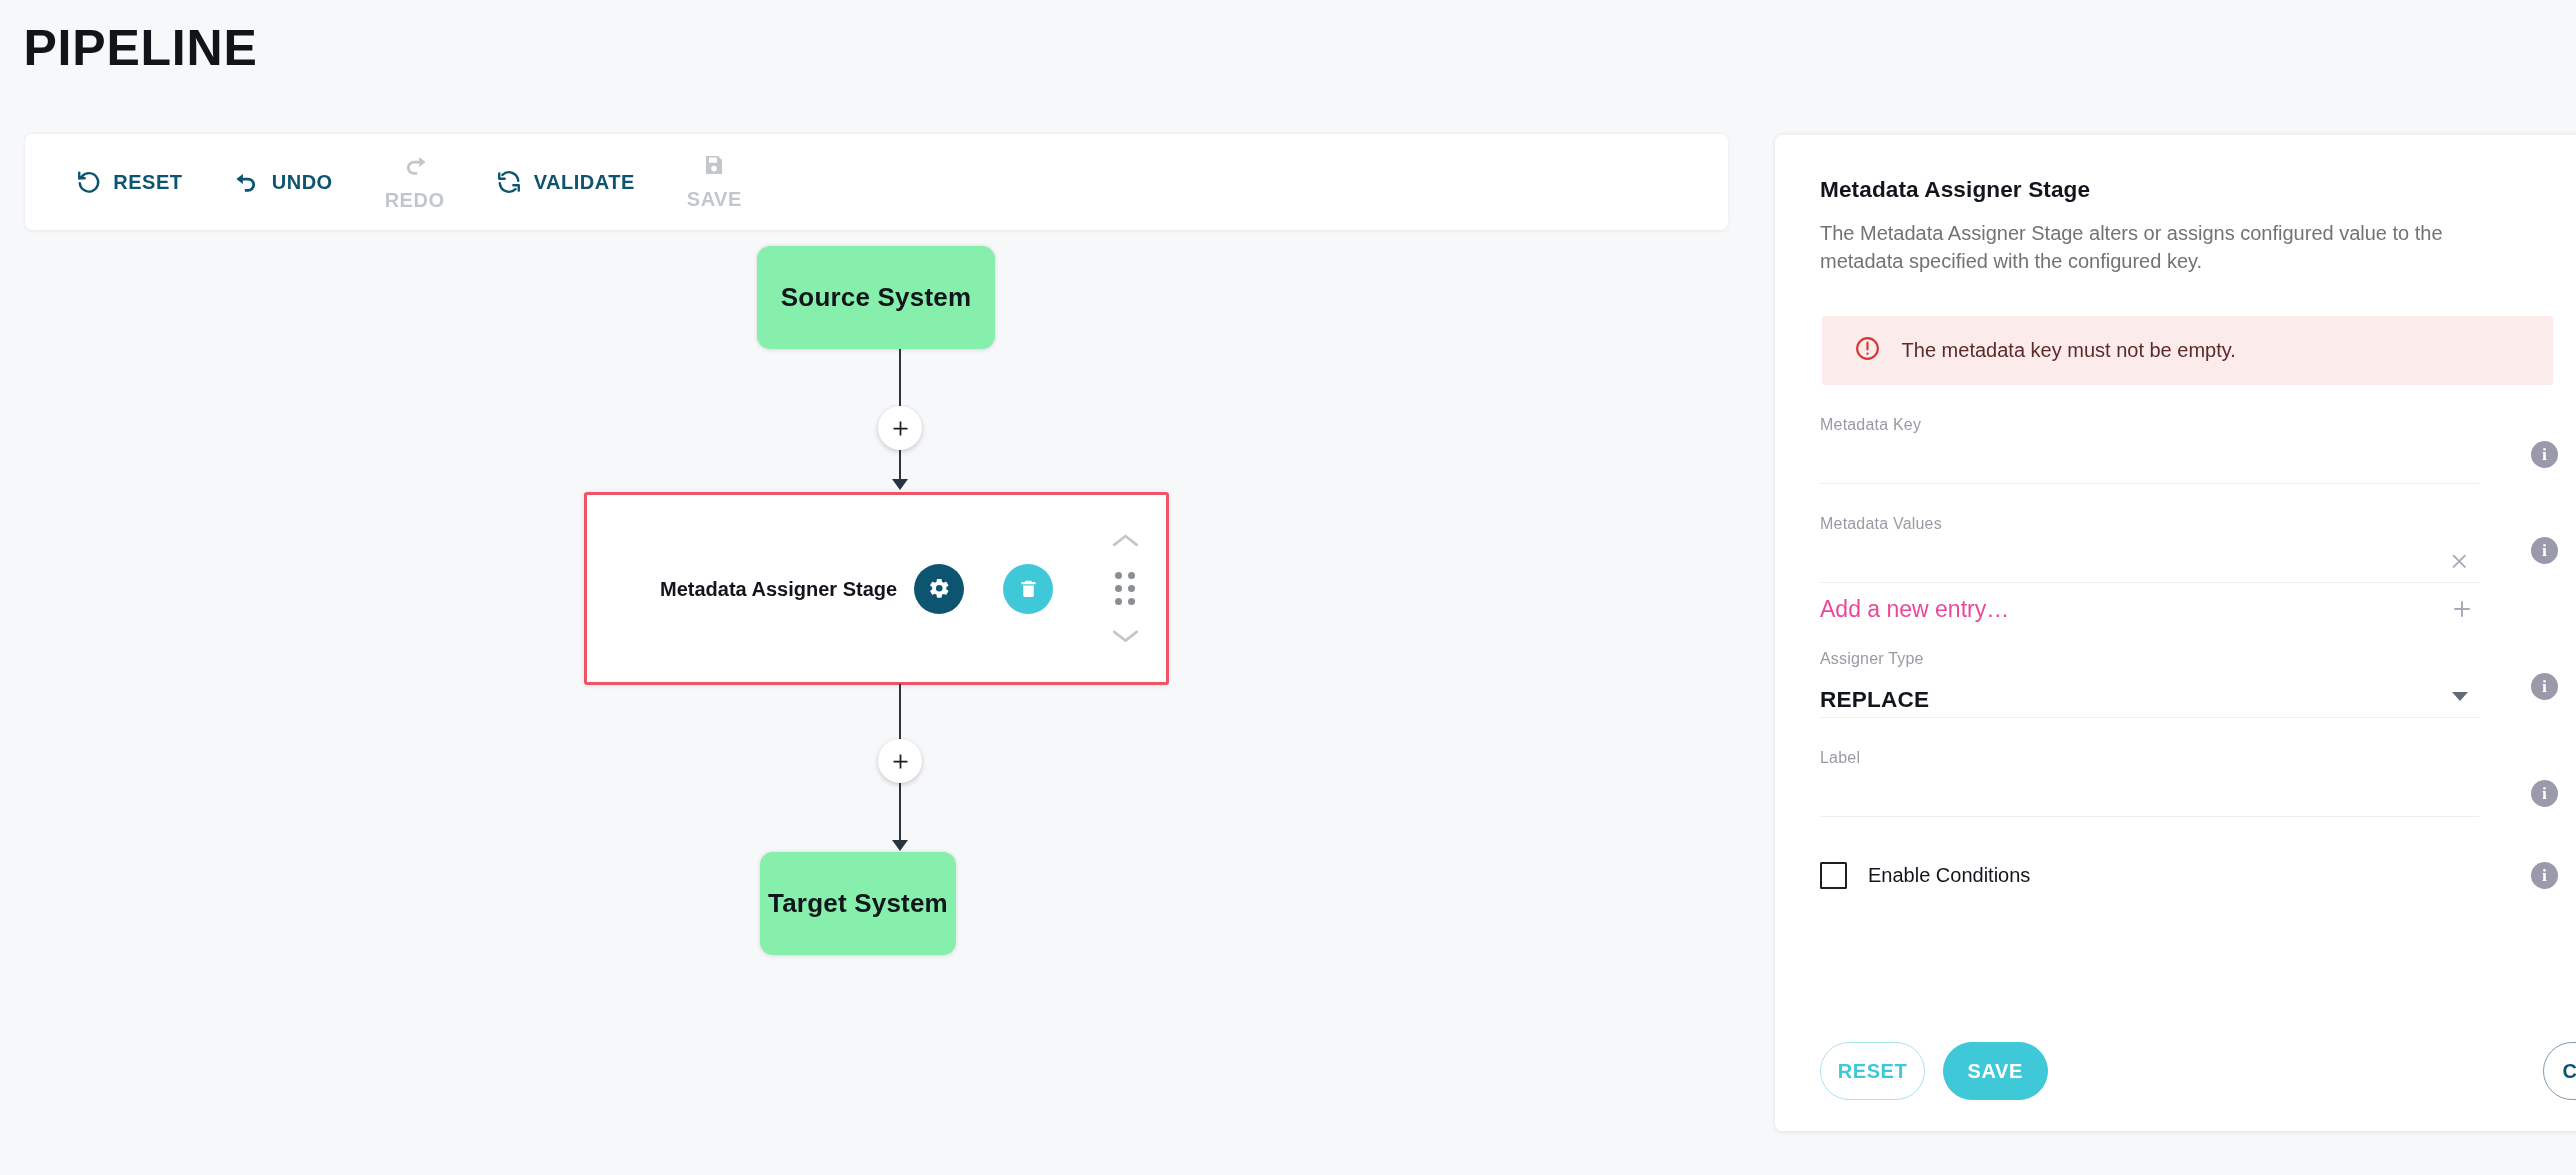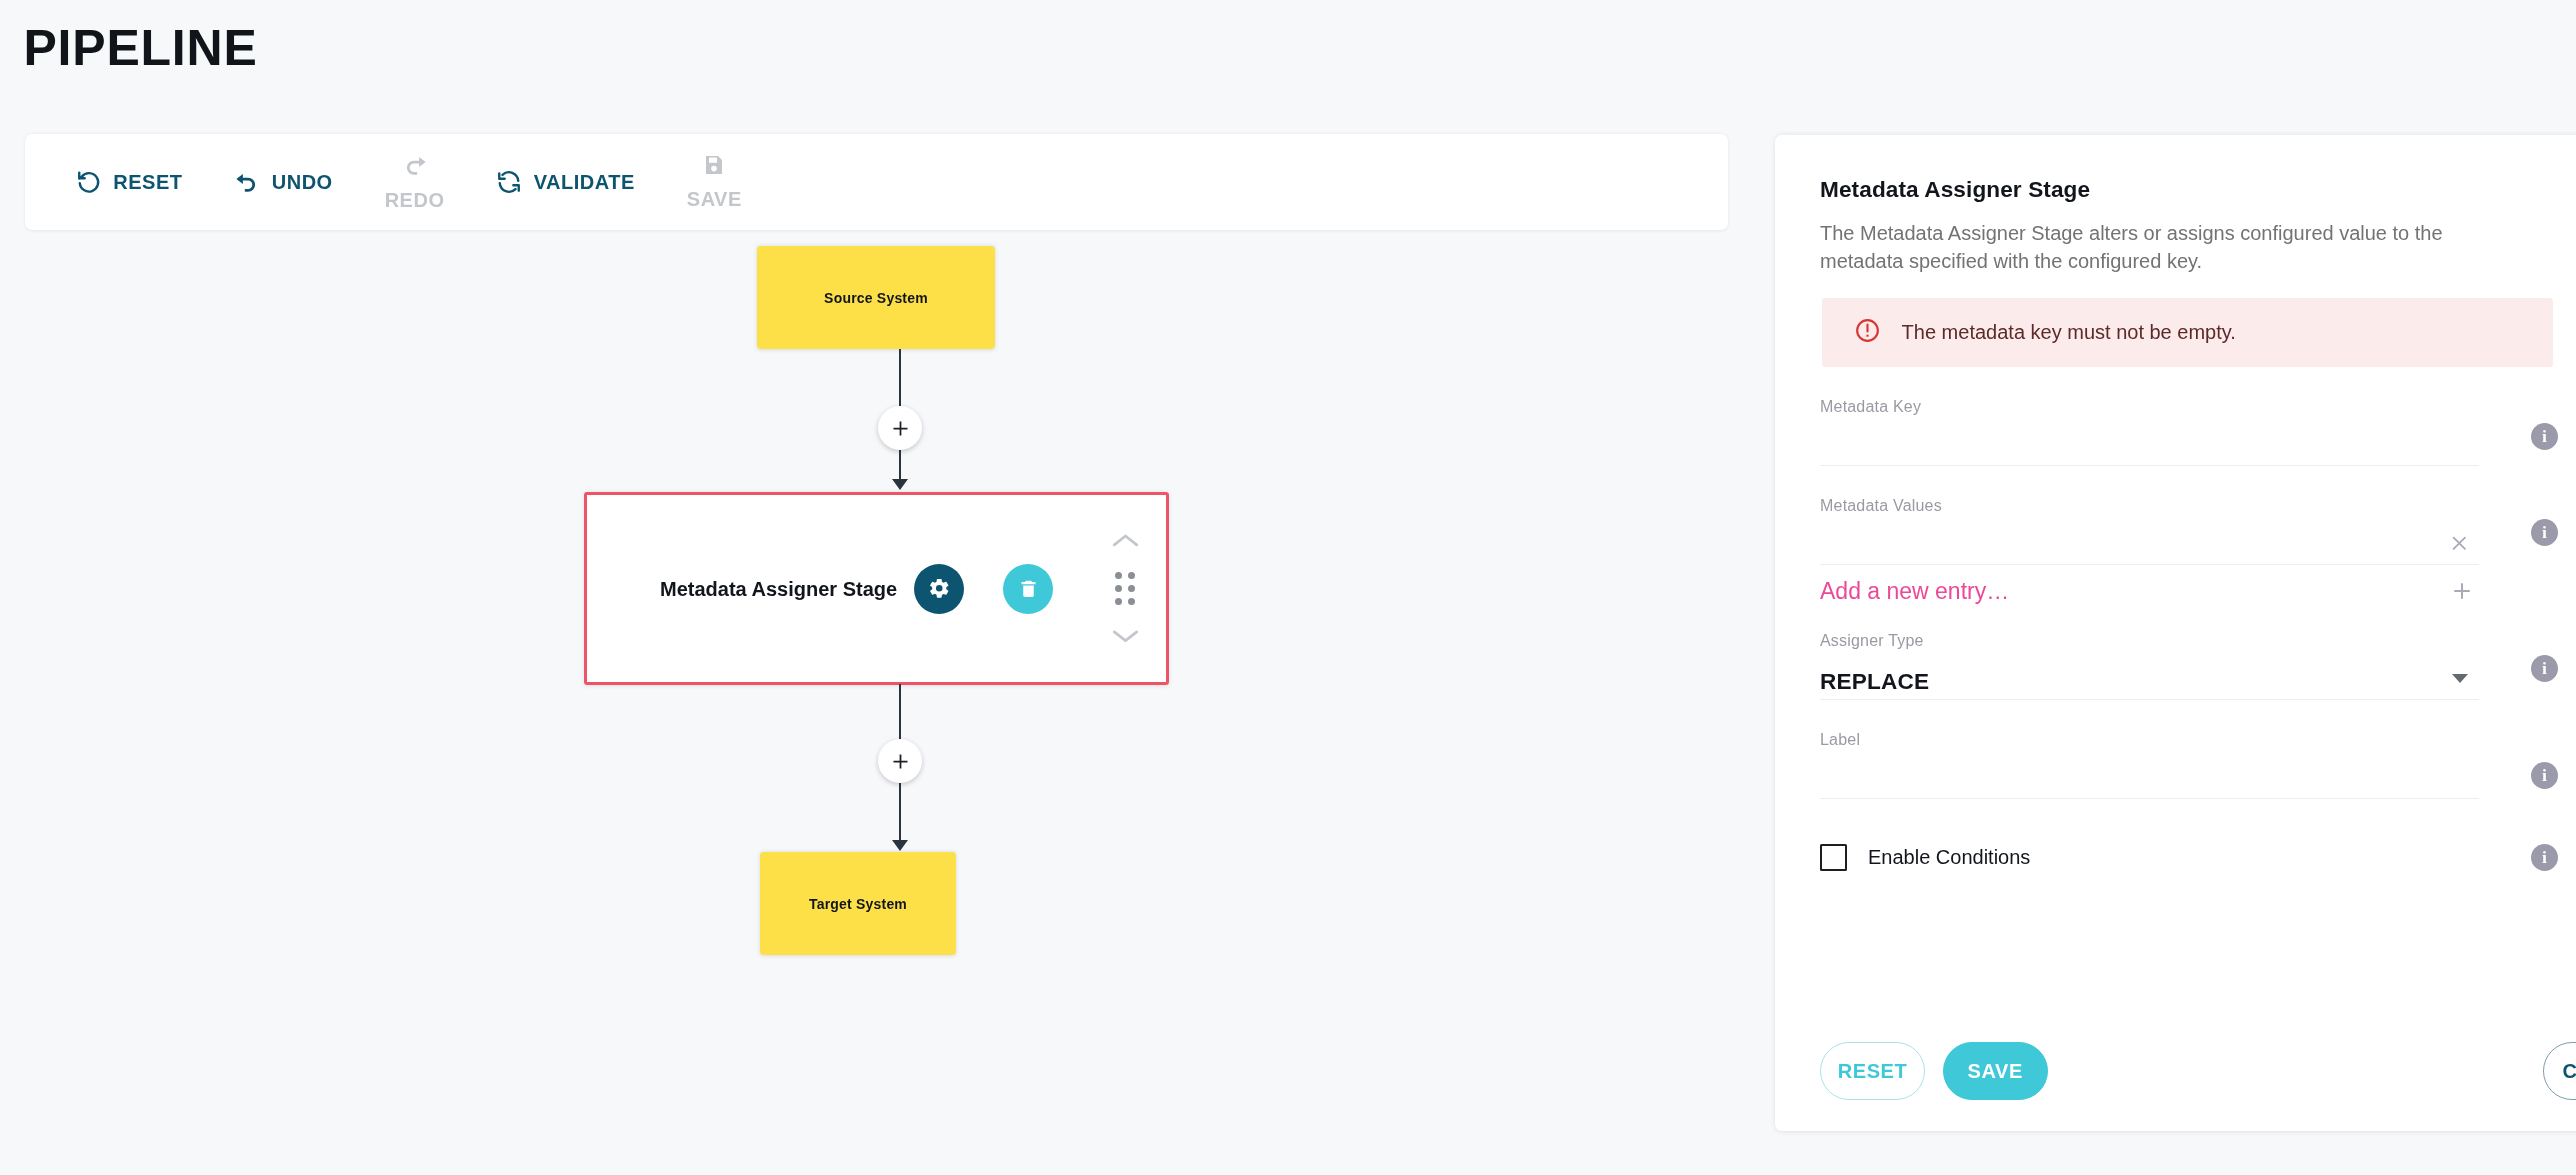--- a/index.html
+++ b/index.html
@@ -65,27 +65,27 @@
   .canvas {
     position: absolute;
     left: 25px;
     top: 230px;
     width: 1703px;
     height: 946px;
   }
 
   .node {
     position: absolute;
-    background: #fde047;
-    border-radius: 4px;
+    background: #86efac;
+    border-radius: 13px;
     box-shadow: 0 0.8px 4px rgba(15,25,40,.14);
     display: flex;
     align-items: center;
     justify-content: center;
-    font-size: 14px;
+    font-size: 26px;
     font-weight: 700;
     color: #12161c;
     letter-spacing: 0.2px;
   }
   .node-source {
     left: 732px; top: 16px;
     width: 238px; height: 103px;
   }
   .node-target {
     left: 735px; top: 622px;
@@ -206,21 +206,21 @@
   .panel-desc {
     margin-top: 16px;
     font-size: 20px;
     line-height: 1.42;
     color: #737373;
     max-width: 689px;
     font-weight: 400;
   }
 
   .alert {
-    margin-top: 22px;
+    margin-top: 40px;
     margin-left: 1.6px;
     width: 731px;
     min-height: 69px;
     background: #fcebeb;
     border-radius: 3.2px;
     display: flex;
     align-items: center;
     gap: 21px;
     padding: 14.5px 19.3px 14.5px 32px;
   }

